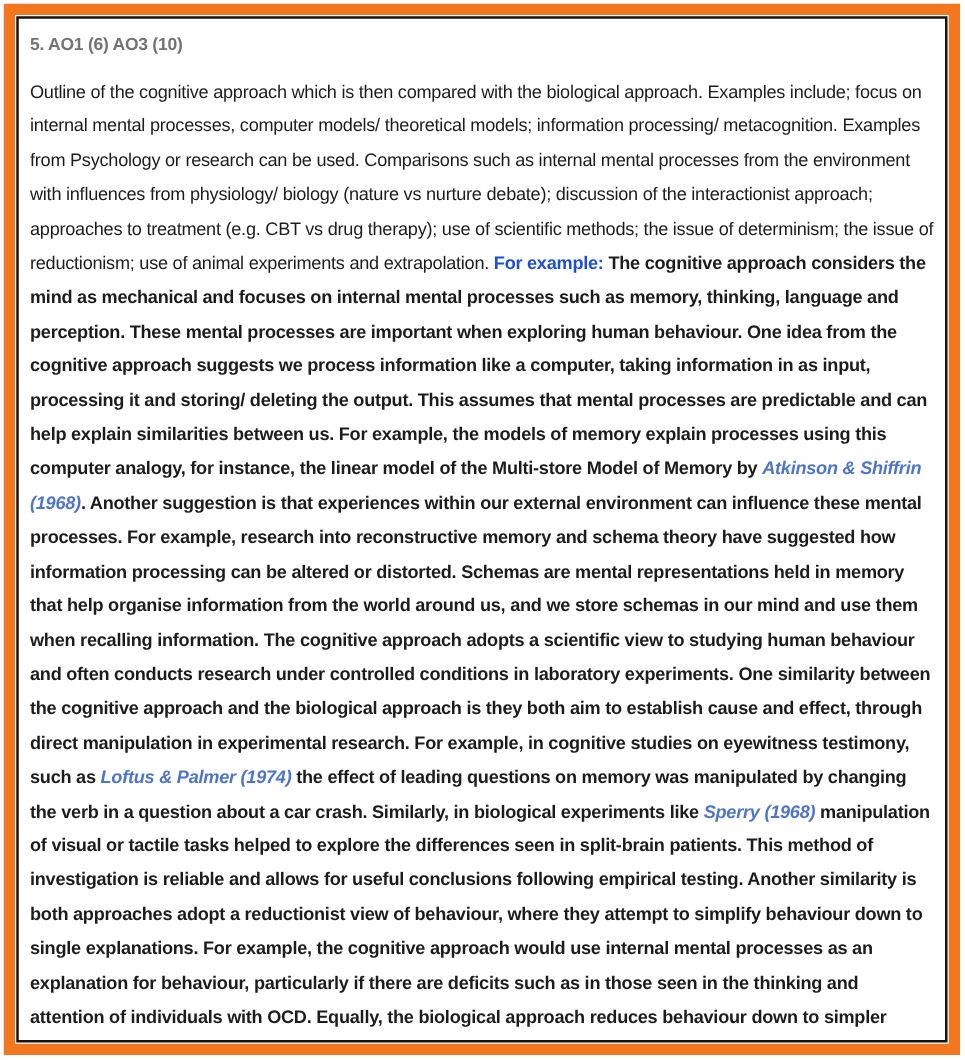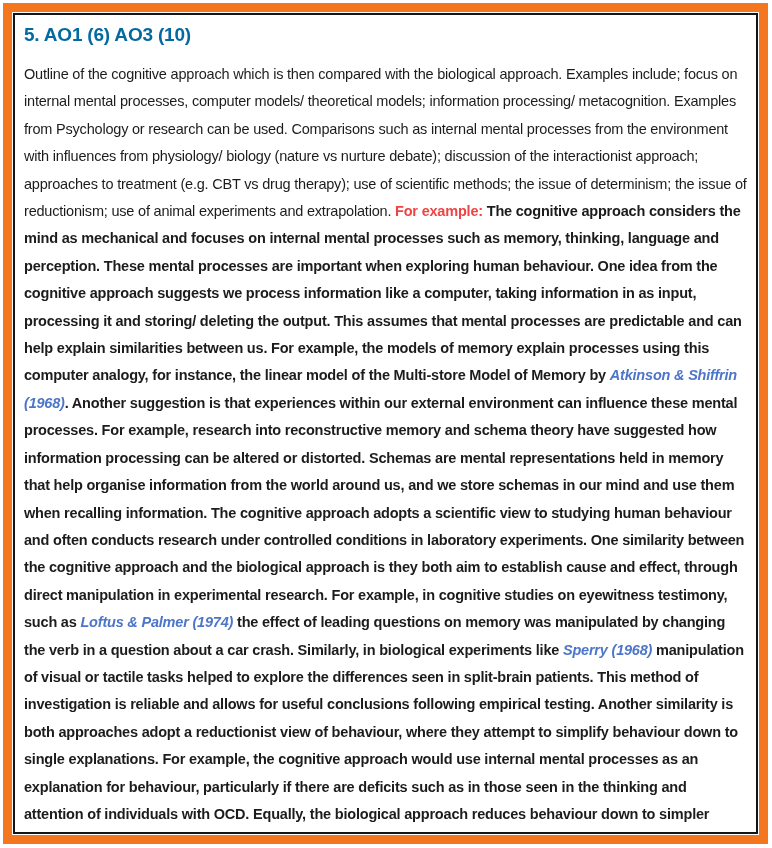--- a/index.html
+++ b/index.html
@@ -24,44 +24,44 @@
   .answer-box {
     position: absolute;
     top: 1px; left: 1px; right: 1px; bottom: 1px;
     border: 2px solid #141414;
     box-sizing: border-box;
     padding: 6px 9px 4px 9px;
     overflow: hidden;
     background: #ffffff;
   }
   .question-header {
-    font-size: 19px;
+    font-size: 14px;
     font-weight: bold;
-    color: #0369a1;
+    color: #737373;
     margin: 2px 0 14px 0;
     letter-spacing: -0.2px;
     line-height: 24px;
   }
   .answer-paragraph {
     font-size: 14.5px;
     color: #1c1c1c;
     line-height: 27.4px;
     letter-spacing: -0.2px;
     margin: 0;
     text-align: left;
   }
   .seg-regular {
     font-weight: normal;
     font-style: normal;
     color: #1c1c1c;
   }
   .seg-red {
     font-weight: bold;
     font-style: normal;
-    color: #ef4444;
+    color: #1d4ed8;
   }
   .seg-bi {
     font-weight: bold;
     color: #1c1c1c;
   }
   .seg-link {
     font-weight: bold;
     font-style: italic;
     color: #4d75c9;
     cursor: pointer;

